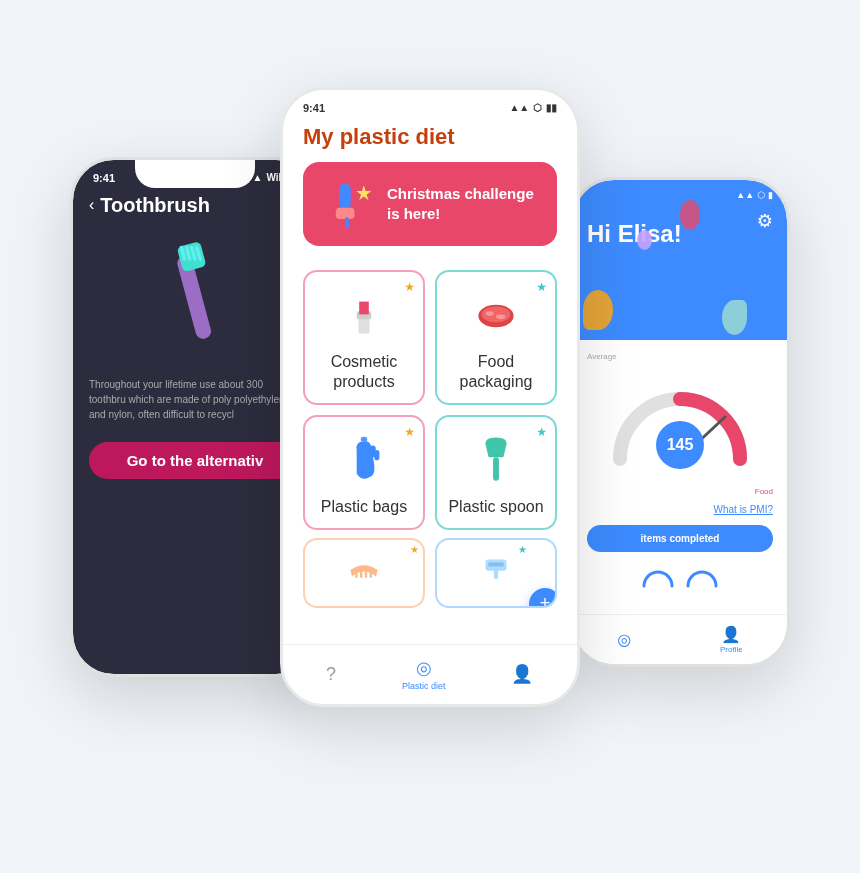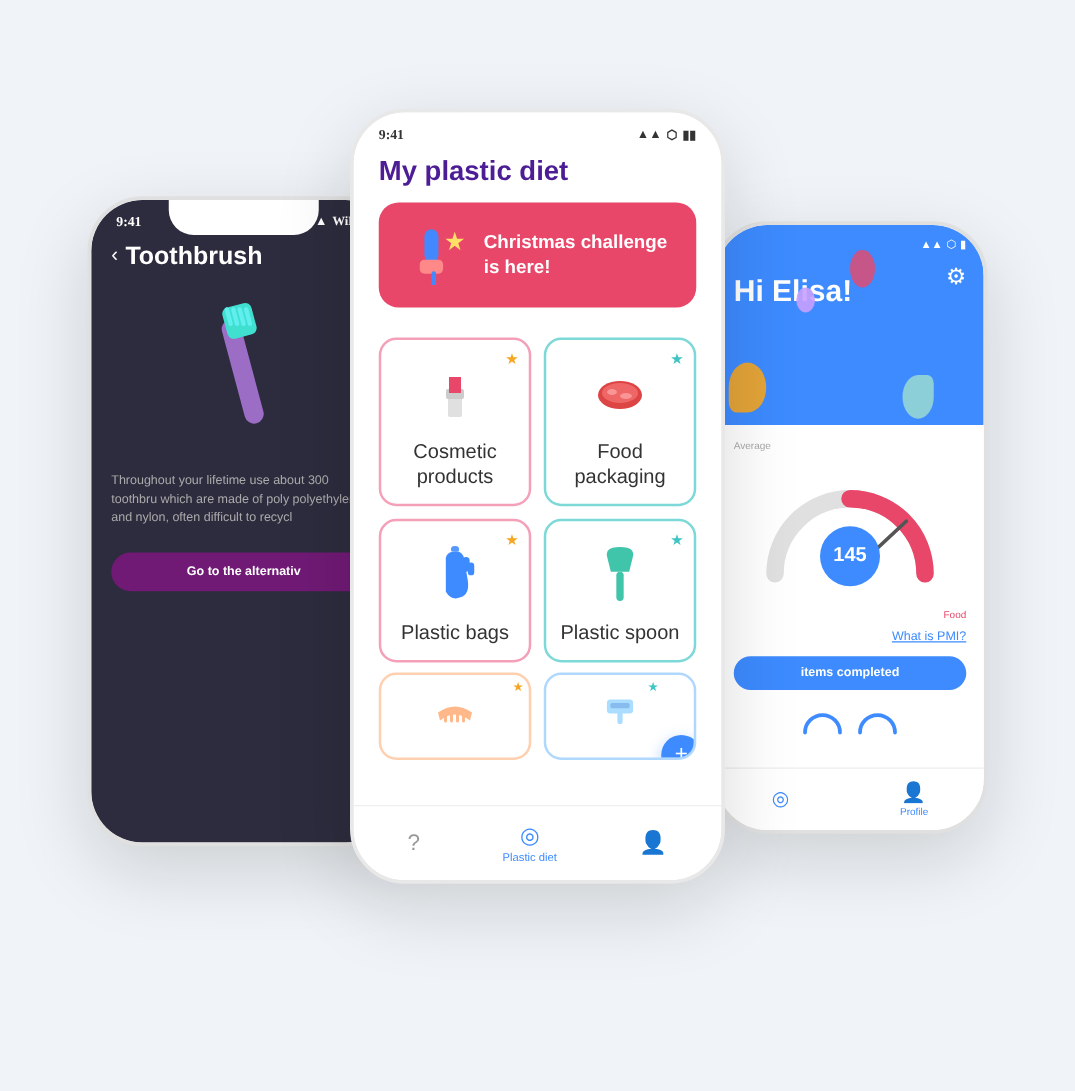--- a/index.html
+++ b/index.html
@@ -55,21 +55,20 @@
     }
 
     .status-bar {
       display: flex;
       justify-content: space-between;
       align-items: center;
       padding: 12px 20px 0;
       font-size: 11px;
       font-weight: 600;
       color: #333;
-      font-family: Liberation Serif, serif;
     }
 
     .status-icons {
       display: flex;
       gap: 4px;
       align-items: center;
       font-size: 10px;
     }
 
     
@@ -125,25 +124,25 @@
     }
 
     .phone-left-body-text {
       font-size: 10px;
       color: #aaa;
       line-height: 1.5;
       margin-bottom: 20px;
     }
 
     .alt-button {
-      background: #701a75;
+      background: #be185d;
       color: white;
       border-radius: 20px;
       padding: 10px 16px;
-      font-size: 10px;
+      font-size: 15px;
       font-weight: 600;
       text-align: center;
       cursor: pointer;
     }
 
     
     .phone-center {
       width: 300px;
       height: 620px;
       left: 50%;
@@ -163,21 +162,21 @@
       overflow: hidden;
     }
 
     .center-header {
       padding: 10px 20px 8px;
     }
 
     .page-title {
       font-size: 22px;
       font-weight: 700;
-      color: #4c1d95;
+      color: #c2410c;
       margin-bottom: 12px;
     }
 
     .challenge-banner {
       background: #e8476a;
       border-radius: 16px;
       padding: 14px 16px;
       display: flex;
       align-items: center;
       gap: 12px;

